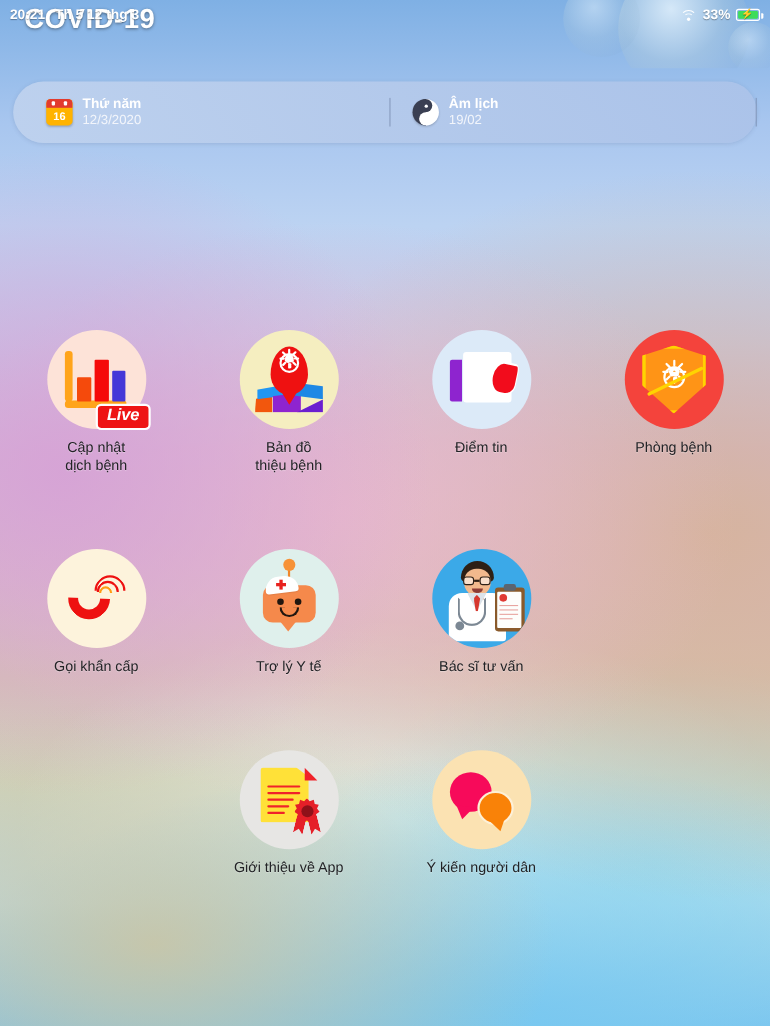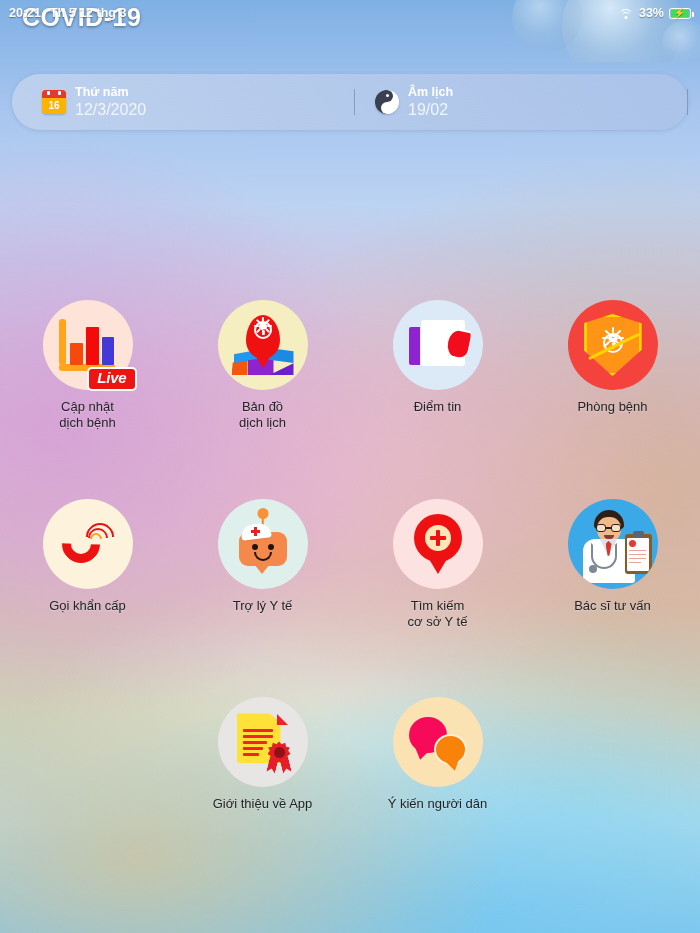--- a/index.html
+++ b/index.html
@@ -94,21 +94,21 @@
     flex:1; display:flex; align-items:center; gap:9px; padding-left:30px;
     position:relative;
   }
   .info-cell.mid { padding-left:20px; }
   .info-cell.right { padding-left:86px; }
   .info-sep {
     width:1.5px; height:26px; background:rgba(120,140,175,0.75); flex:0 0 auto;
   }
   .info-txt { display:flex; flex-direction:column; line-height:1.22; }
   .info-txt .t1 { font-size:12.5px; color:#ffffff; font-weight:bold; }
-  .info-txt .t2 { font-size:16px; color:#f2f5fb; }
+  .info-txt .t2 { font-size:12px; color:#f2f5fb; }
 
   
   .cal-ico { width:24px; height:24px; border-radius:4px; overflow:hidden;
     background:#ffb300; display:flex; flex-direction:column; flex:0 0 auto;
     box-shadow:0 1px 2px rgba(0,0,0,0.2); }
   .cal-ico .top { height:8px; background:#e23b2e; position:relative; }
   .cal-ico .top::before, .cal-ico .top::after {
     content:""; position:absolute; top:1.5px; width:3px; height:4px;
     background:#fff; border-radius:1px;
   }
@@ -472,21 +472,21 @@
             <span class="spk" style="transform:translateX(-50%) rotate(90deg);"></span>
             <span class="spk" style="transform:translateX(-50%) rotate(135deg);"></span>
             <span class="spk" style="transform:translateX(-50%) rotate(180deg);"></span>
             <span class="spk" style="transform:translateX(-50%) rotate(225deg);"></span>
             <span class="spk" style="transform:translateX(-50%) rotate(270deg);"></span>
             <span class="spk" style="transform:translateX(-50%) rotate(315deg);"></span>
           </span>
         </div>
       </div>
       <div class="label" style="white-space:pre-line;">Bản đồ
-dịch lịch</div>
+thiệu bệnh</div>
     </div>
 
     <div class="cell">
       <div class="circle" style="background:#dceaf8;">
         <div class="ic-news">
           <span class="back"></span>
           <span class="front">
             <span class="band bd1"></span><span class="band bd2"></span><span class="band bd3"></span>
           </span>
           <span class="flame"></span>
@@ -545,33 +545,20 @@
             <span class="cross-v"></span>
             <span class="cross-h"></span>
           <span class="eye l"></span>
             <span class="eye r"></span>
           <span class="smile"></span>
         </div>
       </div>
       <div class="label" style="white-space:pre-line;">Trợ lý Y tế</div>
     </div>
 
-    <div class="cell">
-      <div class="circle" style="background:#fde2e2;">
-        <div class="ic-medpin">
-          <span class="tail"></span>
-            <span class="bulb"></span>
-          <span class="inner"></span>
-            <span class="cv"></span>
-            <span class="ch"></span>
-        </div>
-      </div>
-      <div class="label" style="white-space:pre-line;">Tìm kiếm
-cơ sở Y tế</div>
-    </div>
 
     <div class="cell">
       <div class="circle" style="background:#3ba9e8;overflow:hidden;">
         <div class="ic-doc">
           <span class="coat"></span>
           <span class="neck"></span>
           <span class="hair"></span>
           <span class="face"></span>
           <span class="glass l"></span>
             <span class="glass r"></span>

